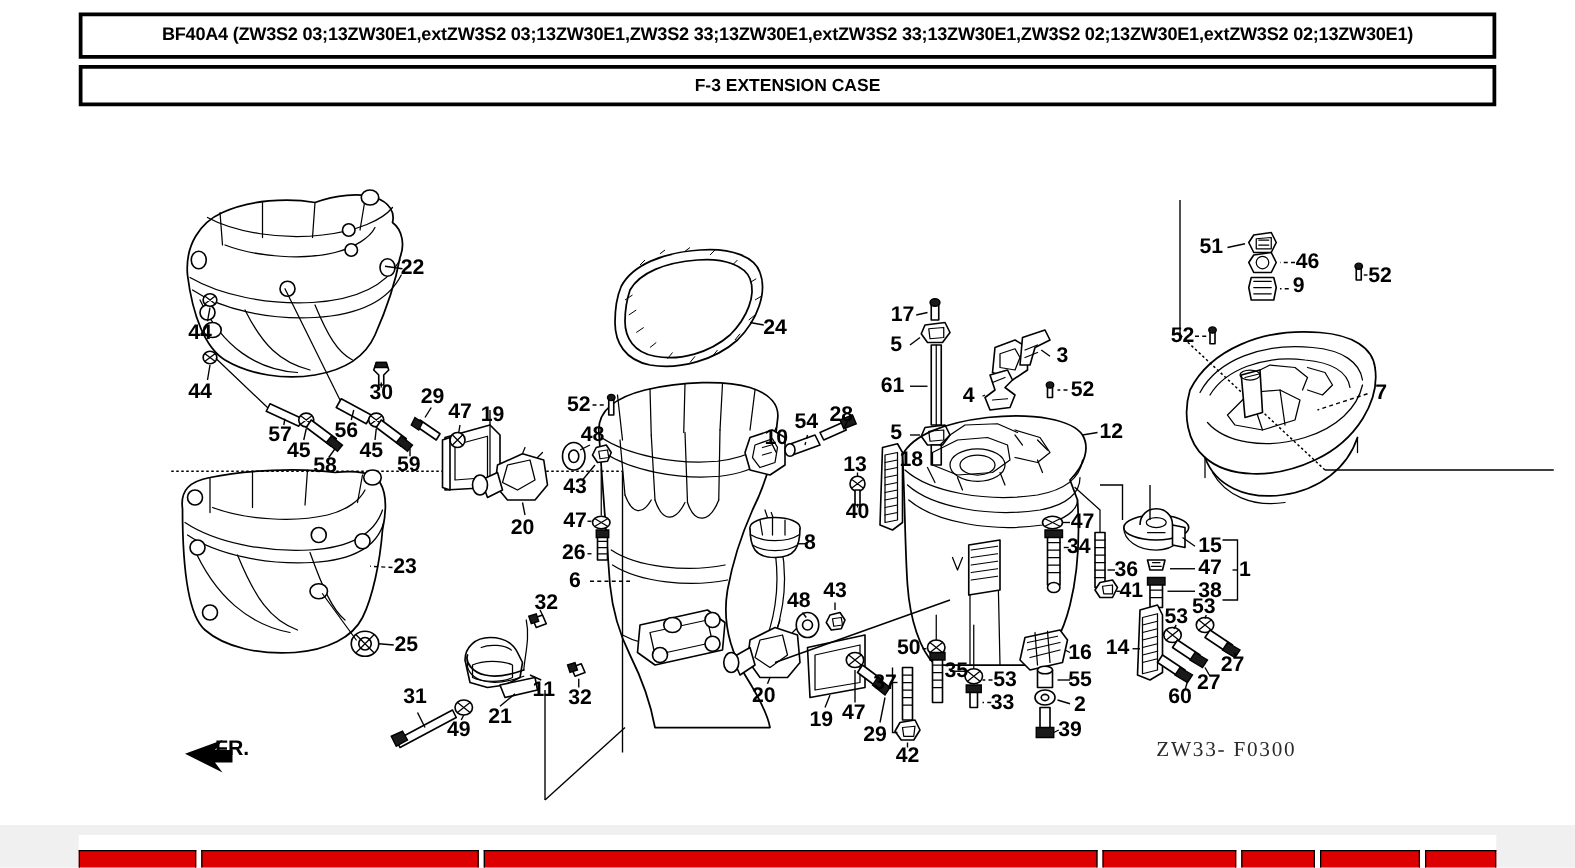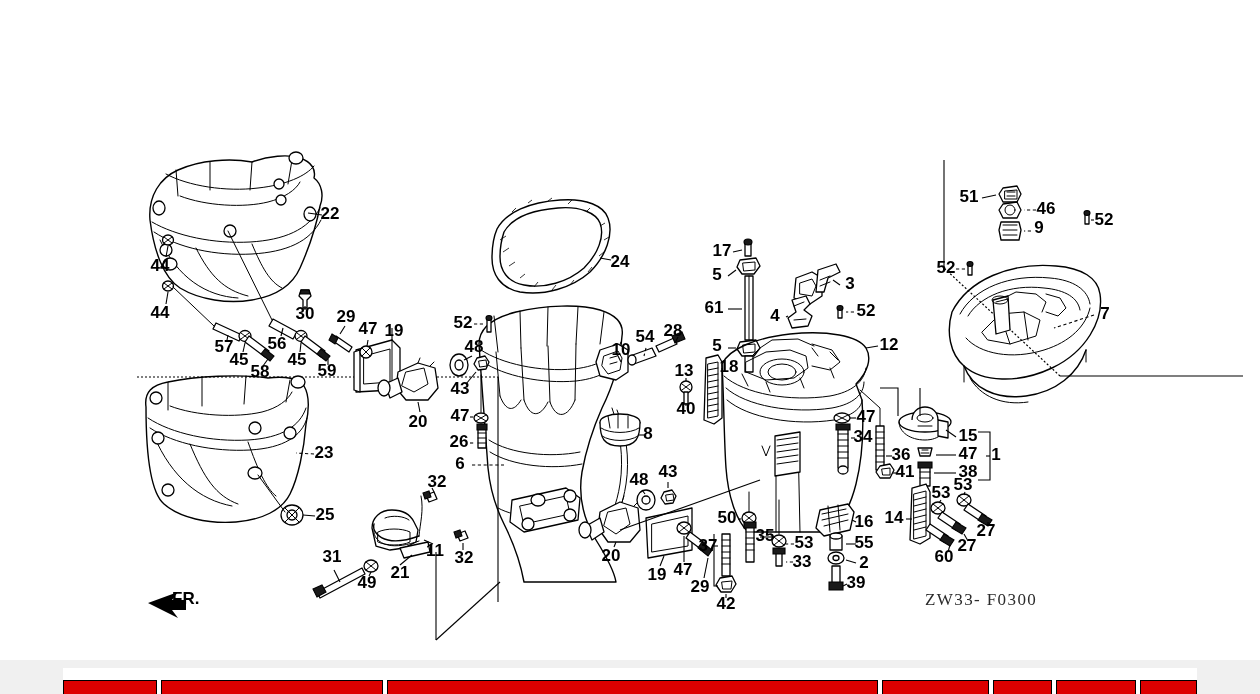--- a/index.html
+++ b/index.html
@@ -64,20 +64,24 @@
   .tab{
     height:14px;background:#dd0000;border:1px solid #000;
     border-bottom:none;box-sizing:border-box;
   }
 </style>
 </head>
 <body>
 
 <div id="page">
 
+  <div class="hdr-wrap">
+    <div class="hdr-box" id="model-box">BF40A4 (ZW3S2 03;13ZW30E1,extZW3S2 03;13ZW30E1,ZW3S2 33;13ZW30E1,extZW3S2 33;13ZW30E1,ZW3S2 02;13ZW30E1,extZW3S2 02;13ZW30E1)</div>
+    <div class="hdr-box" id="section-box">F-3 EXTENSION CASE</div>
+  </div>
 
   <div id="drawing">
   <svg width="1260" height="560" viewBox="0 0 1260 560" xmlns="http://www.w3.org/2000/svg">
 
     <g>
       <path class="boxdash" d="M137 277 H498"></path>
       <path class="boxline" d="M498 277 V502"></path>
     </g>
 
     <g>

